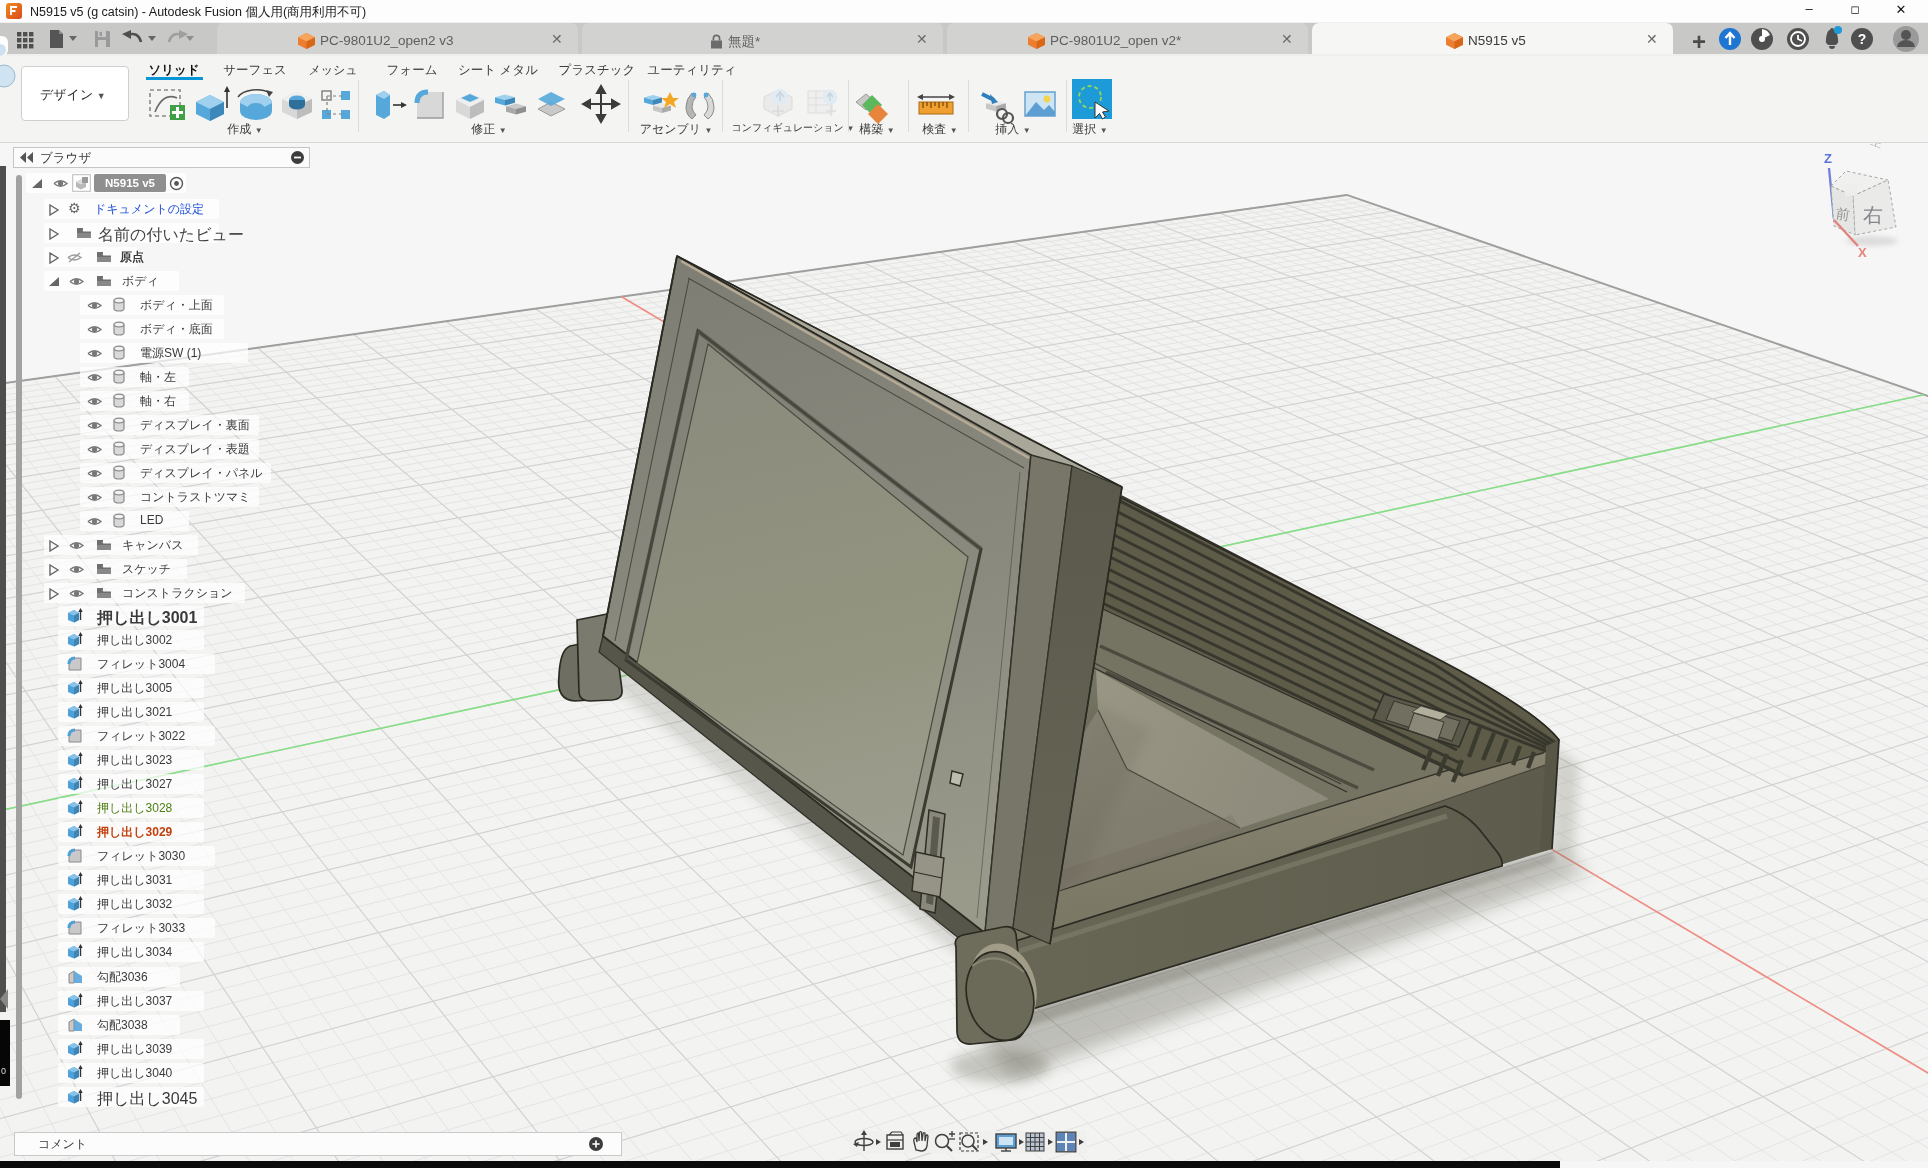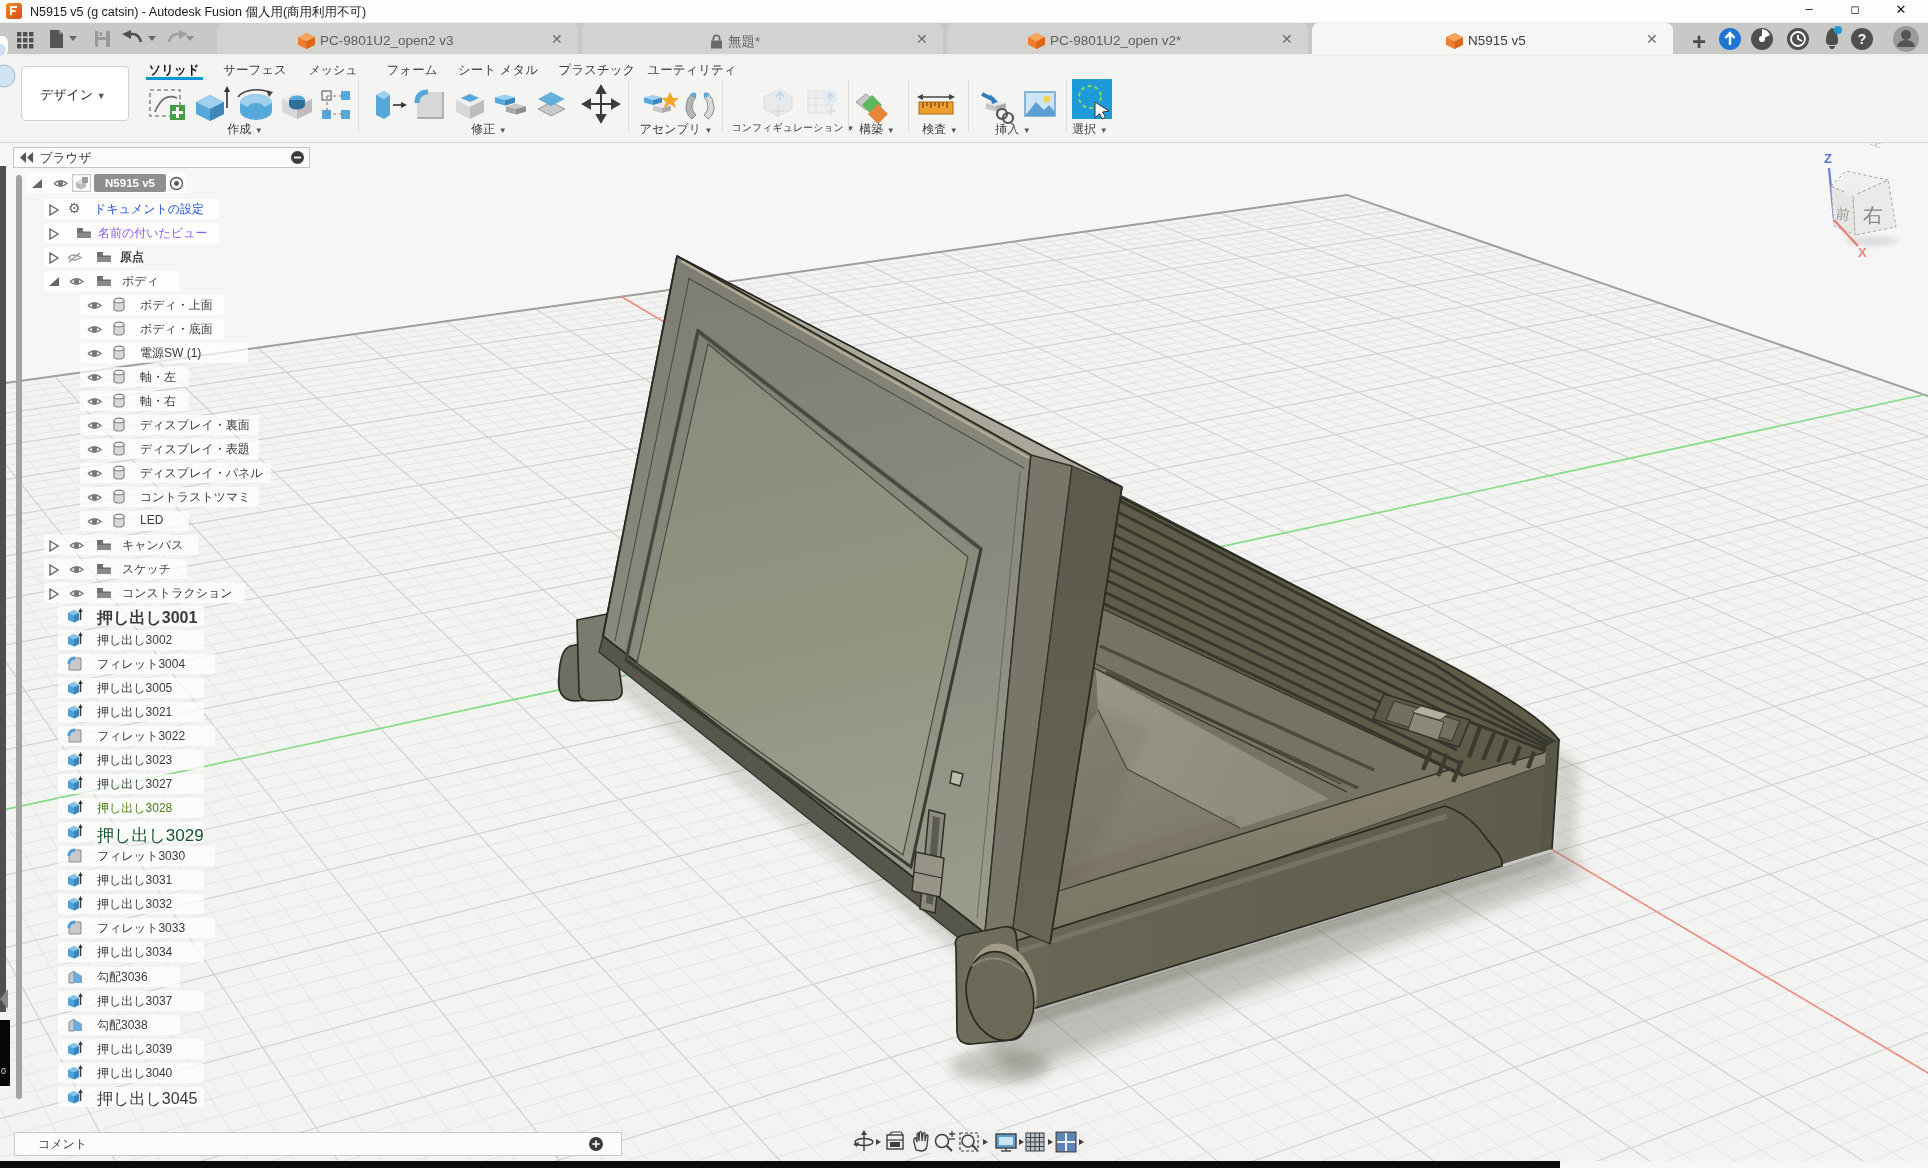--- a/index.html
+++ b/index.html
@@ -180,21 +180,21 @@
 <div style="position:absolute;left:94px;top:200.5px;font-size:12px;font-weight:normal;color:#1d4ed8;white-space:nowrap">ドキュメントの設定</div>
 <div style="position:absolute;left:44px;top:222.5px;width:175px;height:20px;background:rgba(255,255,255,0.72);border-radius:2px;"></div>
 <svg style="position:absolute;left:48px;top:227.5px" width="12" height="12">
         <polygon points="2,1 10,6 2,11" fill="none" stroke="#666" stroke-width="1.4"></polygon>
       </svg>
 <svg style="position:absolute;left:76px;top:226.5px" width="16" height="12">
         <path d="M1,3 L6,3 L7.5,4.5 L15,4.5 L15,11 L1,11 Z" fill="#6f6f6f"></path>
         <rect x="1" y="1" width="6" height="2.5" fill="#6f6f6f"></rect>
         <rect x="1" y="6" width="14" height="5" fill="#888"></rect>
       </svg>
-<div style="position:absolute;left:98px;top:224.5px;font-size:12px;font-weight:normal;color:#8b5cf6;white-space:nowrap">名前の付いたビュー</div>
+<div style="position:absolute;left:98px;top:224.5px;font-size:16px;font-weight:normal;color:#404040;white-space:nowrap">名前の付いたビュー</div>
 <div style="position:absolute;left:44px;top:246.5px;width:93px;height:20px;background:rgba(255,255,255,0.72);border-radius:2px;"></div>
 <svg style="position:absolute;left:48px;top:251.5px" width="12" height="12">
         <polygon points="2,1 10,6 2,11" fill="none" stroke="#666" stroke-width="1.4"></polygon>
       </svg>
 <svg style="position:absolute;left:66px;top:250.5px" width="17" height="13">
         <path d="M2,6.5 Q8.5,1.5 15,6.5 Q8.5,11.5 2,6.5" fill="none" stroke="#9a9a9a" stroke-width="1.4"></path>
         <line x1="3" y1="11" x2="14" y2="2" stroke="#9a9a9a" stroke-width="1.4"></line>
       </svg>
 <svg style="position:absolute;left:96px;top:250.5px" width="16" height="12">
         <path d="M1,3 L6,3 L7.5,4.5 L15,4.5 L15,11 L1,11 Z" fill="#6f6f6f"></path>
@@ -434,21 +434,21 @@
       </svg>
 <div style="position:absolute;left:97px;top:800.36px;font-size:12px;font-weight:normal;color:#4d7c0f;white-space:nowrap">押し出し3028</div>
 <div style="position:absolute;left:58px;top:822.3800000000001px;width:146px;height:20px;background:rgba(255,255,255,0.72);border-radius:2px;"></div>
 <svg style="position:absolute;left:66px;top:823.3800000000001px" width="18" height="17">
         <polygon points="2,6 8,3 13,6 13,13 8,15.5 2,13" fill="#4f9fd8"></polygon>
         <polygon points="2,6 8,3 13,6 8,8.5" fill="#85c3ea"></polygon>
         <polygon points="8,8.5 13,6 13,13 8,15.5" fill="#3d85b8"></polygon>
         <line x1="14.5" y1="13" x2="14.5" y2="3" stroke="#333" stroke-width="1.4"></line>
         <polygon points="14.5,1 12.3,5 16.7,5" fill="#333"></polygon>
       </svg>
-<div style="position:absolute;left:97px;top:824.3800000000001px;font-size:17px;font-weight:normal;color:#14532d;white-space:nowrap">押し出し3029</div>
+<div style="position:absolute;left:97px;top:824.3800000000001px;font-size:12px;font-weight:bold;color:#c2410c;white-space:nowrap">押し出し3029</div>
 <div style="position:absolute;left:58px;top:846.4000000000001px;width:157px;height:20px;background:rgba(255,255,255,0.72);border-radius:2px;"></div>
 <svg style="position:absolute;left:67px;top:848.4000000000001px" width="17" height="16">
         <path d="M2,14 L2,8 Q2,2 8,2 L14,2 L14,14 Z" fill="#c9c9c9" stroke="#8a8a8a"></path>
         <path d="M2,8 Q2,2 8,2" fill="none" stroke="#4f9fd8" stroke-width="3"></path>
       </svg>
 <div style="position:absolute;left:97px;top:848.4000000000001px;font-size:12px;font-weight:normal;color:#3a3a3a;white-space:nowrap">フィレット3030</div>
 <div style="position:absolute;left:58px;top:870.4200000000001px;width:146px;height:20px;background:rgba(255,255,255,0.72);border-radius:2px;"></div>
 <svg style="position:absolute;left:66px;top:871.4200000000001px" width="18" height="17">
         <polygon points="2,6 8,3 13,6 13,13 8,15.5 2,13" fill="#4f9fd8"></polygon>
         <polygon points="2,6 8,3 13,6 8,8.5" fill="#85c3ea"></polygon>

